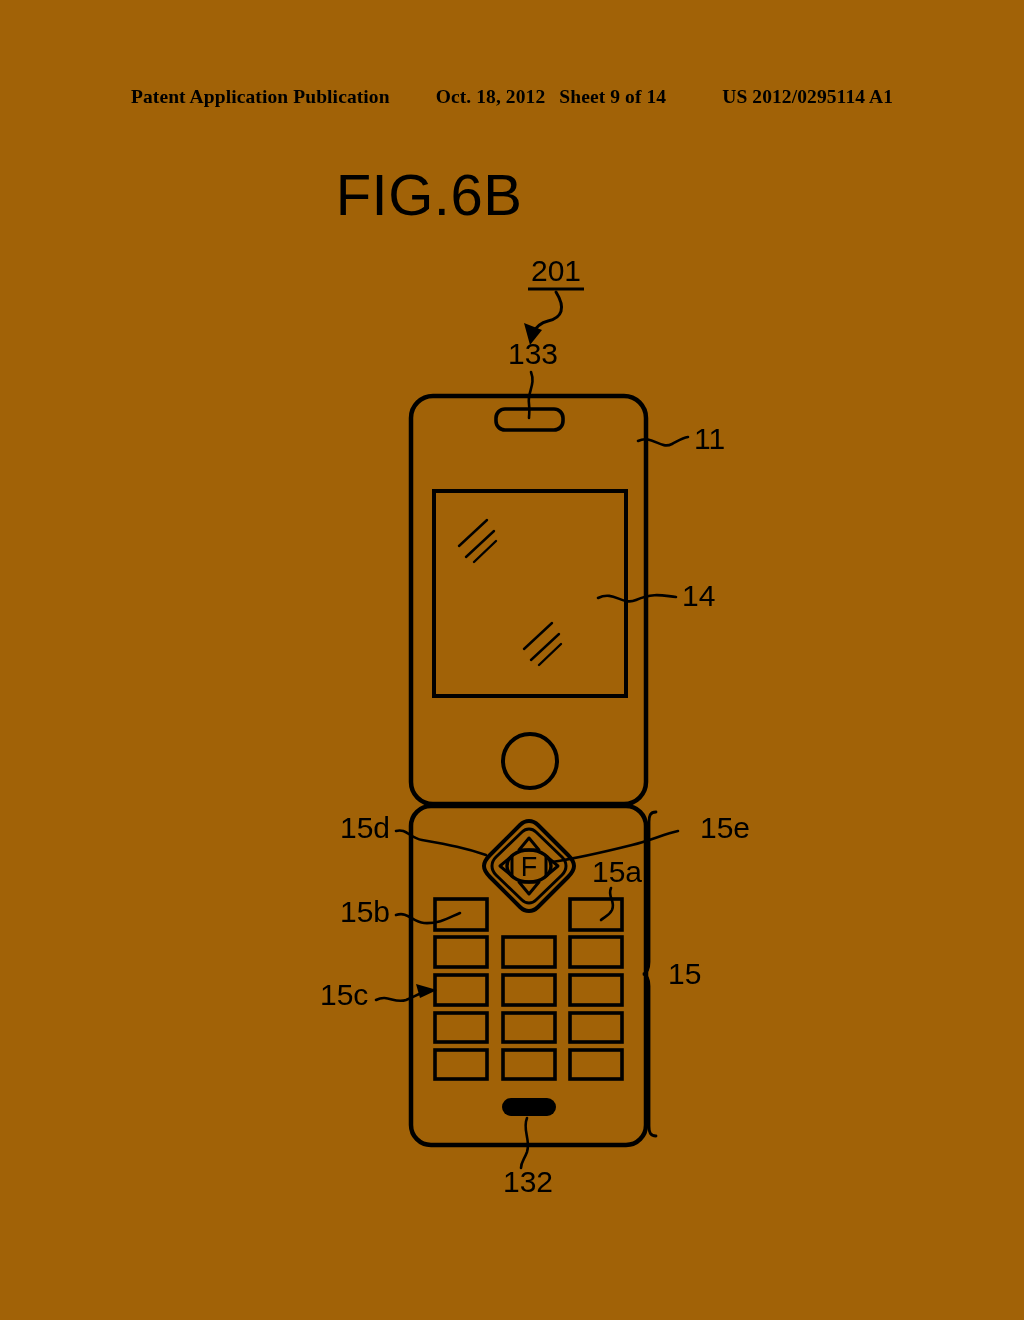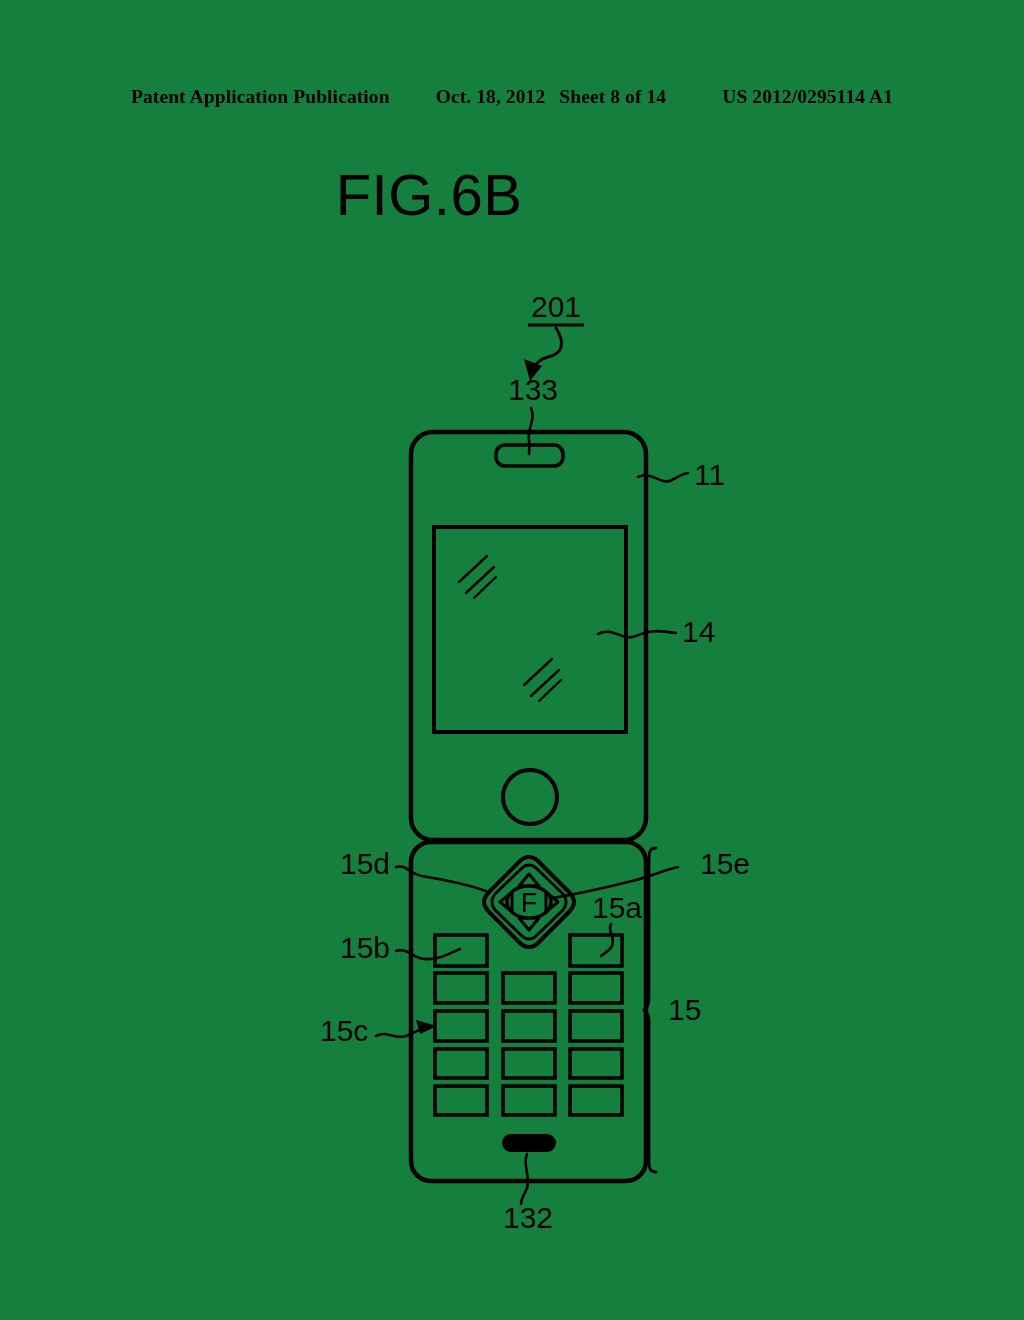--- a/index.html
+++ b/index.html
@@ -7,21 +7,21 @@
     padding: 0;
     background: #ffffff;
   }
   body {
     font-family: "Liberation Serif", serif;
   }
   .page {
     position: relative;
     width: 1024px;
     height: 1320px;
-    background: #15803d;
+    background: #a16207;
     overflow: hidden;
   }
   
   .header {
     position: absolute;
     top: 86px;
     left: 0;
     width: 1024px;
     height: 28px;
     display: flex;
@@ -52,21 +52,20 @@
     letter-spacing: 0.5px;
   }
 
   
   .drawing {
     position: absolute;
     top: 0;
     left: 0;
     width: 1024px;
     height: 980px;
-    margin-top: 36px;
   }
   .drawing svg { display: block; }
 
   
   text.lbl {
     font-family: "Liberation Sans", sans-serif;
     font-size: 30px;
     fill: #000000;
   }
   text.lbl-f {
@@ -76,21 +75,21 @@
   }
 </style>
 </head>
 <body>
 
 <div class="page">
 
   <div class="header">
     <span class="seg-pub">Patent Application Publication</span>
     <span class="seg-date">Oct. 18, 2012</span>
-    <span class="seg-sheet">Sheet 8 of 14</span>
+    <span class="seg-sheet">Sheet 9 of 14</span>
     <span class="seg-num">US 2012/0295114 A1</span>
   </div>
 
   <div class="fig-title">FIG.6B</div>
 
   <div class="drawing">
     <svg width="1024" height="1320" viewBox="0 0 1024 1320" xmlns="http://www.w3.org/2000/svg">
 
       <g>
         <text class="lbl" x="531" y="281">201</text>

